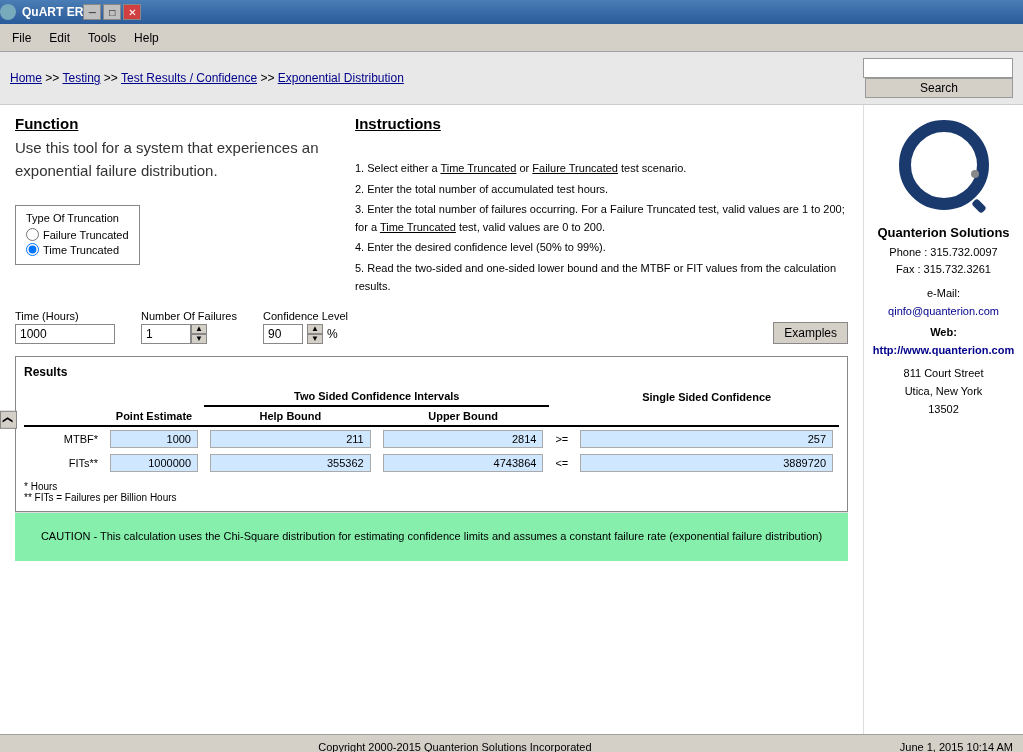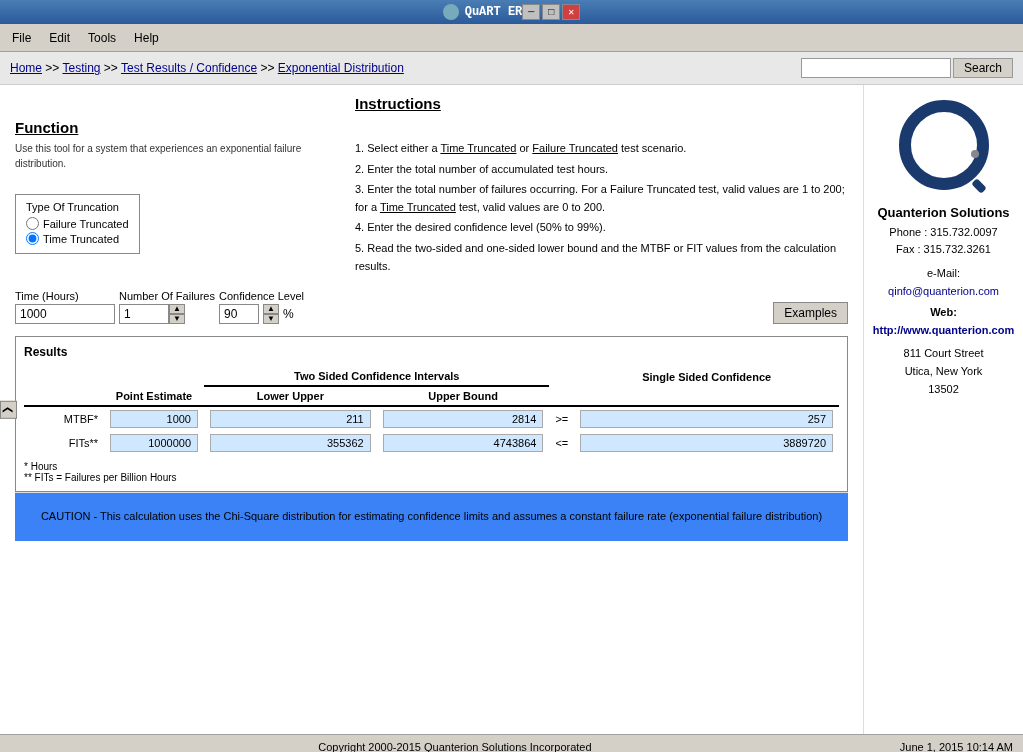--- a/index.html
+++ b/index.html
@@ -1,38 +1,38 @@
 <!DOCTYPE html>
 <html><head>
   <meta charset="utf-8">
   <style>
     * { box-sizing: border-box; margin: 0; padding: 0; }
     body { font-family: Arial, sans-serif; font-size: 12px; background: #d4d0c8; color: #000; width: 1023px; height: 752px; overflow: hidden; }
 
     
-    .title-bar { background: linear-gradient(to bottom, #4a7db5, #2a5a9a); color: white; height: 24px; display: flex; align-items: center; justify-content: center; padding: 0 12px; font-family: Liberation Mono, monospace; }
+    .title-bar { background: linear-gradient(to bottom, #4a7db5, #2a5a9a); color: white; height: 24px; display: flex; align-items: center; justify-content: flex-start; padding: 0 0; }
     .title-bar-left { display: flex; align-items: center; gap: 6px; font-size: 12px; font-weight: bold; }
     .title-bar-icon { width: 16px; height: 16px; background: #7ab; border-radius: 50%; display: inline-block; }
     .title-bar-controls { display: flex; gap: 2px; }
     .tb-btn { width: 18px; height: 16px; background: #c0c0c0; border: 1px solid #888; font-size: 10px; display: flex; align-items: center; justify-content: center; cursor: pointer; color: #000; }
     .tb-btn.close { background: #d04040; color: white; }
 
     
     .menu-bar { background: #d4d0c8; border-bottom: 1px solid #a0a0a0; height: 28px; display: flex; align-items: center; padding: 0 4px; gap: 2px; }
     .menu-item { padding: 2px 8px; font-size: 12px; cursor: pointer; }
 
     
     .main { background: white; margin: 0; height: calc(752px - 24px - 22px - 24px); display: flex; flex-direction: column; }
 
     
     .breadcrumb-bar { background: #e8e8e8; border-bottom: 1px solid #ccc; padding: 6px 10px; display: flex; align-items: center; justify-content: space-between; }
     .breadcrumb { font-size: 12px; }
     .breadcrumb a { color: #00008b; text-decoration: underline; cursor: pointer; text-align: right; }
     .breadcrumb span { color: #000; }
-    .search-area { display: flex; }
+    .search-area { display: flex; flex-direction: column; }
     .search-box { width: 150px; border: 1px solid #999; padding: 2px 4px; font-size: 12px; }
     .search-btn { background: #d4d0c8; border: 1px solid #999; padding: 2px 10px; cursor: pointer; font-size: 12px; margin-left: 2px; }
 
     
     .content-area { display: flex; flex: 1; overflow: hidden; }
 
     
     .left-panel { flex: 1; padding: 10px 15px; overflow-y: auto; }
 
     
@@ -42,39 +42,39 @@
     .q-tail { position: absolute; bottom: 5px; right: 8px; width: 14px; height: 8px; background: #1a3a6e; border-radius: 3px; transform: rotate(45deg); }
     .q-dot { width: 8px; height: 8px; background: #888; border-radius: 50%; position: absolute; right: -2px; bottom: 20px; }
     .company-info { text-align: center; font-size: 11px; line-height: 1.6; }
     .company-name { font-weight: bold; font-size: 13px; }
     .company-email a { color: #00008b; text-decoration: none; }
     .company-web a { color: #00008b; text-decoration: none; }
 
     
     .function-section { margin-bottom: 15px; }
     .section-title { font-size: 15px; font-weight: bold; text-decoration: underline; margin-bottom: 5px; }
-    .section-text { font-size: 10px; color: #333; line-height: 1.5; }
+    .section-text { font-size: 15px; color: #333; line-height: 1.5; }
 
     
     .top-content { display: flex; gap: 20px; margin-bottom: 10px; }
-    .func-col { flex: 0 0 320px; margin-top: 24px; }
+    .func-col { flex: 0 0 320px; }
     .instr-col { flex: 1; }
 
     
     .instructions { font-size: 11px; line-height: 1.6; margin-top: 28px; }
     .instructions p { margin-bottom: 3px; }
     .underline { text-decoration: underline; }
 
     
     .truncation-group { border: 1px solid #888; padding: 6px 10px; display: inline-block; margin-top: 8px; }
     .truncation-label { font-size: 11px; margin-bottom: 4px; }
     .radio-row { display: flex; align-items: center; gap: 4px; font-size: 11px; margin: 2px 0; cursor: pointer; }
 
     
-    .input-row { display: flex; align-items: center; gap: 4px; margin: 12px 0; flex-wrap: wrap; }
+    .input-row { display: flex; align-items: center; gap: 26px; margin: 12px 0; flex-wrap: wrap; }
     .input-group { display: flex; flex-direction: column; }
     .input-label { font-size: 11px; margin-bottom: 2px; }
     .input-field { border: 1px solid #888; padding: 2px 4px; font-size: 12px; background: white; }
     .time-input { width: 100px; }
     .number-input-group { display: flex; align-items: center; }
     .number-input { width: 50px; border: 1px solid #888; padding: 2px 4px; font-size: 12px; }
     .spinner { display: flex; flex-direction: column; }
     .spin-btn { width: 16px; height: 10px; background: #d4d0c8; border: 1px solid #888; font-size: 8px; display: flex; align-items: center; justify-content: center; cursor: pointer; line-height: 1; }
     .confidence-group { display: flex; align-items: center; gap: 4px; }
     .confidence-input { width: 40px; }
@@ -93,21 +93,21 @@
     .single-sided-header { font-weight: bold; }
     .value-cell { background: #d0e8ff; border: 1px solid #aaa; text-align: right; padding: 2px 6px; min-width: 80px; }
     .label-cell { text-align: right; font-size: 11px; padding: 2px 4px; }
     .operator-cell { text-align: center; font-size: 11px; padding: 2px 4px; }
     .footnotes { font-size: 10px; margin-top: 6px; }
 
     
     .side-tab { position: absolute; left: 0; top: 50%; transform: translateY(-50%); background: #d4d0c8; border: 1px solid #888; padding: 4px 2px; cursor: pointer; font-size: 10px; writing-mode: vertical-rl; }
 
     
-    .caution-box { background: #3b82f6; border-top: 1px solid #ddd; padding: 15px; text-align: center; }
+    .caution-box { background: #86efac; border-top: 1px solid #ddd; padding: 15px; text-align: center; }
     .caution-text { font-size: 11px; line-height: 1.6; }
 
     
     .status-bar { background: #d4d0c8; border-top: 1px solid #a0a0a0; height: 24px; display: flex; align-items: center; justify-content: space-between; padding: 0 10px; font-size: 11px; }
     .status-left { flex: 1; text-align: center; }
     .status-right { flex: 0 0 auto; }
 
     
     .content-wrapper { position: relative; display: flex; flex-direction: column; flex: 1; }
   </style>
@@ -223,21 +223,21 @@
               <tr>
                 <th style="width:80px;"></th>
                 <th style="width:100px;"></th>
                 <th colspan="2" class="two-sided-header" style="border-bottom:2px solid #000; text-align:center;">Two Sided Confidence Intervals</th>
                 <th style="width:20px;"></th>
                 <th colspan="2" class="single-sided-header" style="text-align:center;">Single Sided Confidence</th>
               </tr>
               <tr class="col-header-row">
                 <th></th>
                 <th>Point Estimate</th>
-                <th>Lower Upper</th>
+                <th>Help Bound</th>
                 <th>Upper Bound</th>
                 <th></th>
                 <th></th>
               </tr>
             </thead>
             <tbody>
 
               <tr>
                 <td class="label-cell">MTBF*</td>
                 <td>

